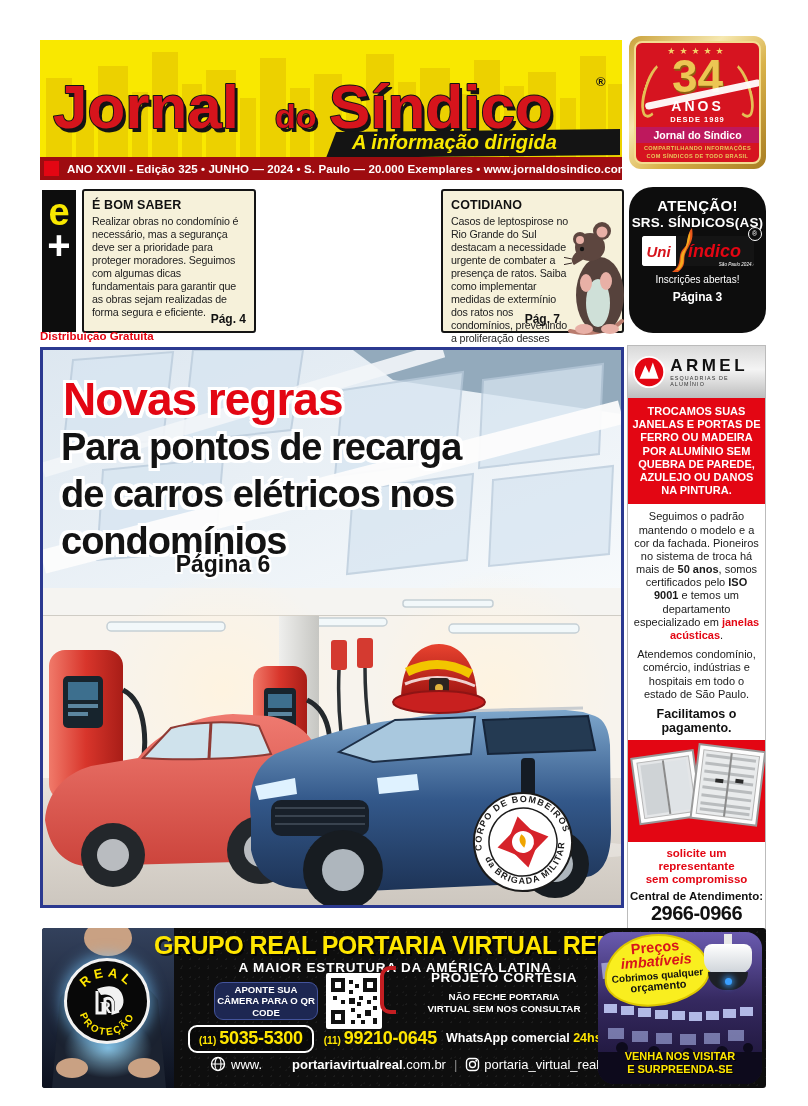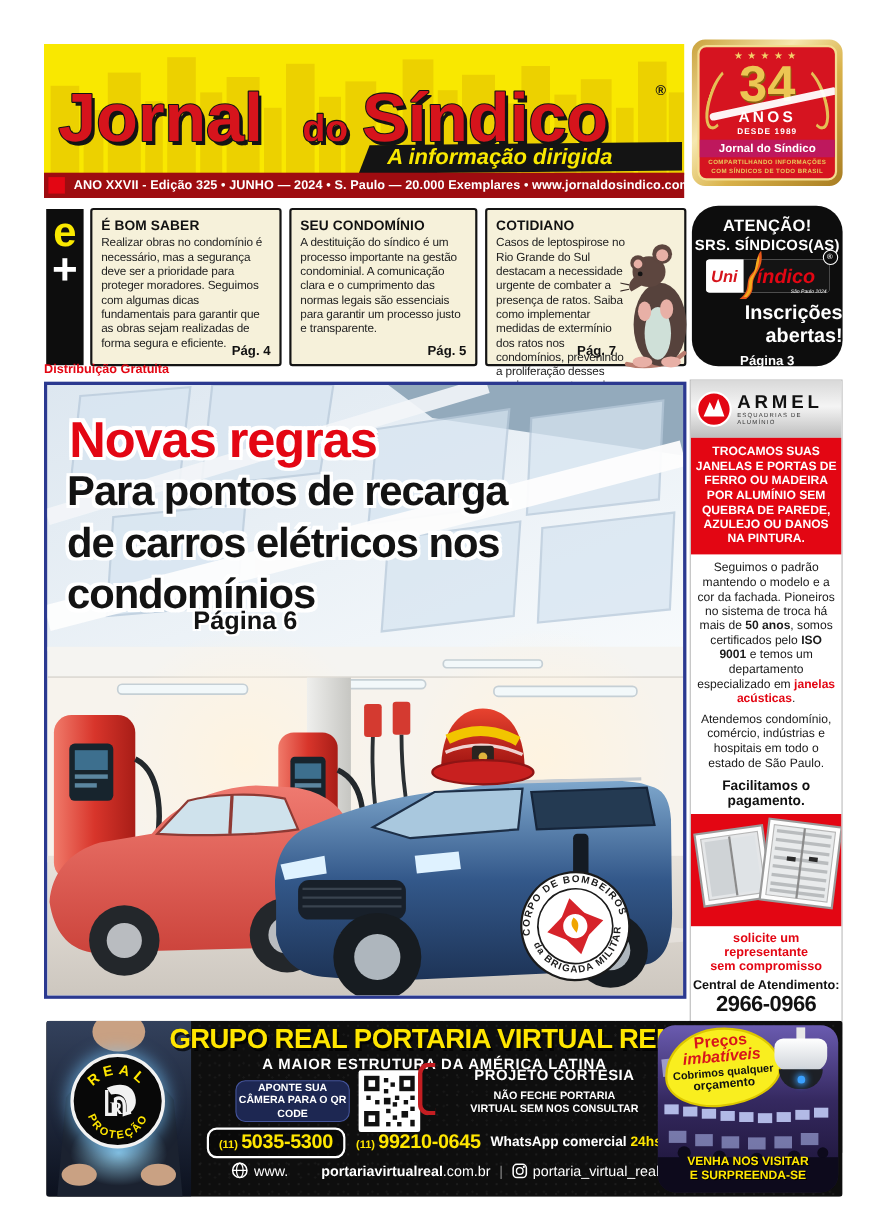--- a/index.html
+++ b/index.html
@@ -35,21 +35,21 @@
   
   #uni{left:629px;top:187px;width:137px;height:146px;background:#0d0d0d;border-radius:24px;text-align:center;color:#fff;box-sizing:border-box;padding-top:10px;}
   #uni .l1{font-size:15px;font-weight:bold;letter-spacing:.3px;}
   #uni .l2{font-size:13.5px;font-weight:bold;letter-spacing:.2px;margin-top:1px;}
   #uni .logo{position:relative;margin:6px auto 0 auto;width:112px;height:30px;background:#fff;border-radius:3px;display:flex;align-items:stretch;overflow:visible;}
   #uni .logo .left{flex:0 0 34px;display:flex;align-items:center;justify-content:center;font-weight:bold;font-style:italic;color:#d6141c;font-size:15px;background:#fff;border-radius:3px 0 0 3px;}
   #uni .logo .right{flex:1;background:#141414;color:#e30613;font-weight:bold;font-style:italic;font-size:18px;display:flex;align-items:center;justify-content:center;border-radius:0 3px 3px 0;position:relative;}
   #uni .logo .flame{position:absolute;left:26px;top:-8px;width:26px;height:44px;}
   #uni .logo .reg{position:absolute;right:-8px;top:-9px;width:12px;height:12px;border:1px solid #fff;border-radius:50%;color:#fff;font-size:7px;line-height:12px;background:#0d0d0d;}
   #uni .logo .sp{position:absolute;right:2px;bottom:-1px;color:#fff;font-size:4.6px;font-style:italic;}
-  #uni .l3{font-size:18px;font-weight:bold;margin-top:8px;text-align:right;}
+  #uni .l3{font-size:10px;font-weight:normal;margin-top:8px;}
   #uni .l4{font-size:12px;font-weight:bold;margin-top:5px;}
   
   #dist{left:40px;top:330px;color:#e30613;font-weight:bold;font-size:11.5px;}
   
   #photo{left:40px;top:347px;width:584px;height:561px;border:3px solid #2b3990;box-sizing:border-box;overflow:hidden;background:#eef3f7;}
   #kicker{left:20px;top:22px;font-size:46px;font-weight:bold;color:#e30613;letter-spacing:-1px;
     text-shadow:-3px -3px 0 #fff,3px -3px 0 #fff,-3px 3px 0 #fff,3px 3px 0 #fff,-3px 0 0 #fff,3px 0 0 #fff,0 -3px 0 #fff,0 3px 0 #fff;}
   .hline{left:18px;font-size:38px;font-weight:bold;color:#131313;letter-spacing:-1px;
     text-shadow:-3px -3px 0 #fff,3px -3px 0 #fff,-3px 3px 0 #fff,3px 3px 0 #fff,-3px 0 0 #fff,3px 0 0 #fff,0 -3px 0 #fff,0 3px 0 #fff;}
   #pagina6{left:95px;top:201px;width:170px;text-align:center;font-size:23px;font-weight:bold;color:#131313;
@@ -184,25 +184,20 @@
   <div id="eplus" class="abs">
     <div class="e">e</div>
     <div class="p">+</div>
   </div>
 
   <div class="nbox" style="left:82px;top:189px;width:174px;height:144px;">
     <h3>É BOM SABER</h3>
     <p>Realizar obras no condomínio é necessário, mas a segurança deve ser a prioridade para proteger moradores. Seguimos com algumas dicas fundamentais para garantir que as obras sejam realizadas de forma segura e eficiente.</p>
     <div class="pg">Pág. 4</div>
   </div>
-  <div class="nbox" style="left:263px;top:189px;width:171px;height:144px;">
-    <h3>SEU CONDOMÍNIO</h3>
-    <p>A destituição do síndico é um processo importante na gestão condominial.  A comunicação clara e o cumprimento das normas legais são essenciais para garantir um processo justo e transparente.</p>
-    <div class="pg">Pág. 5</div>
-  </div>
   <div class="nbox" style="left:441px;top:189px;width:183px;height:144px;">
     <h3>COTIDIANO</h3>
     <p style="padding-right:46px;">Casos de leptospirose no Rio Grande do Sul destacam a necessidade urgente de combater a presença de ratos. Saiba como implementar medidas de extermínio dos ratos nos condomínios, prevenindo a proliferação desses roedores e protegendo a saúde de todos.</p>
     <div class="pg" style="right:62px;">Pág. 7</div>
     <svg style="position:absolute;right:-6px;bottom:-4px;width:64px;height:118px;" viewBox="0 0 64 118">
       <path d="M6,114 C22,118 46,116 58,104" stroke="#b97c6e" stroke-width="4" fill="none" stroke-linecap="round"></path>
       <ellipse cx="36" cy="78" rx="24" ry="38" fill="#56423c"></ellipse>
       <ellipse cx="34" cy="86" rx="12" ry="24" fill="#cfe0d8"></ellipse>
       <ellipse cx="26" cy="30" rx="15" ry="14" fill="#5d463f"></ellipse>
       <path d="M14,34 C8,38 6,44 10,48 L20,42 Z" fill="#5d463f"></path>

